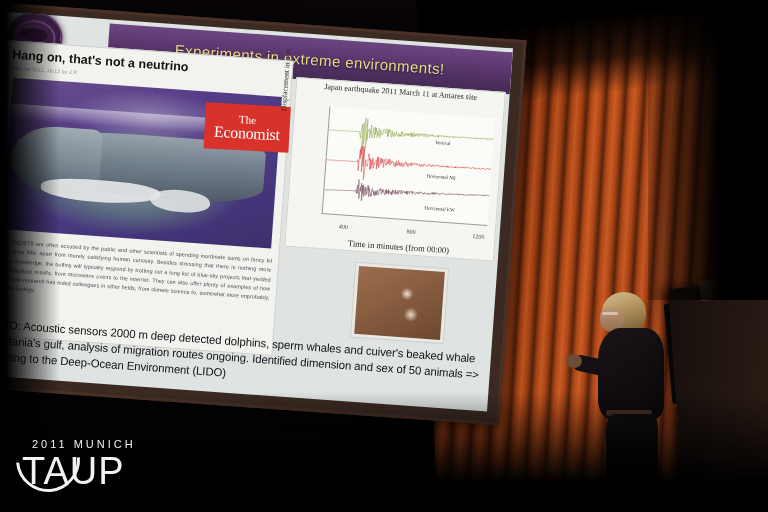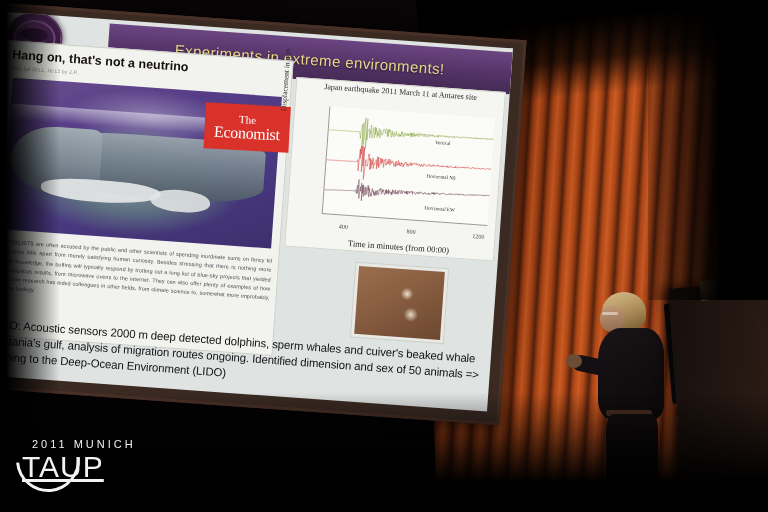--- a/index.html
+++ b/index.html
@@ -134,21 +134,21 @@
     background:linear-gradient(90deg,#c8a15e,#8d6331);transform:rotate(-6deg);}
   .screen-monitor{position:absolute;left:668px;top:302px;width:46px;height:100px;
     background:linear-gradient(120deg,#0b0b0d,#17171b);transform:rotate(-5deg);border-radius:2px;}
 
   
   .wm{position:absolute;left:10px;bottom:14px;width:150px;height:76px;color:#f2f2f2;}
   .wm .arc{position:absolute;left:6px;top:6px;width:58px;height:58px;border-radius:50%;
     border:3px solid #f2f2f2;border-right-color:transparent;border-top-color:transparent;
     transform:rotate(-50deg);}
   .wm .yr{position:absolute;left:22px;top:16px;font-size:11px;letter-spacing:3px;text-align:right;}
-  .wm .taup{position:absolute;left:12px;top:28px;font-size:30px;letter-spacing:1px;font-weight:400;text-decoration:underline;}
+  .wm .taup{position:absolute;left:12px;top:28px;font-size:38px;letter-spacing:1px;font-weight:400;}
 </style>
 </head>
 <body>
 
 <div class="stage">
 
   <div class="ceiling"></div>
   <div class="curtain"></div>
   <div class="curtain-dark-top"></div>
 

